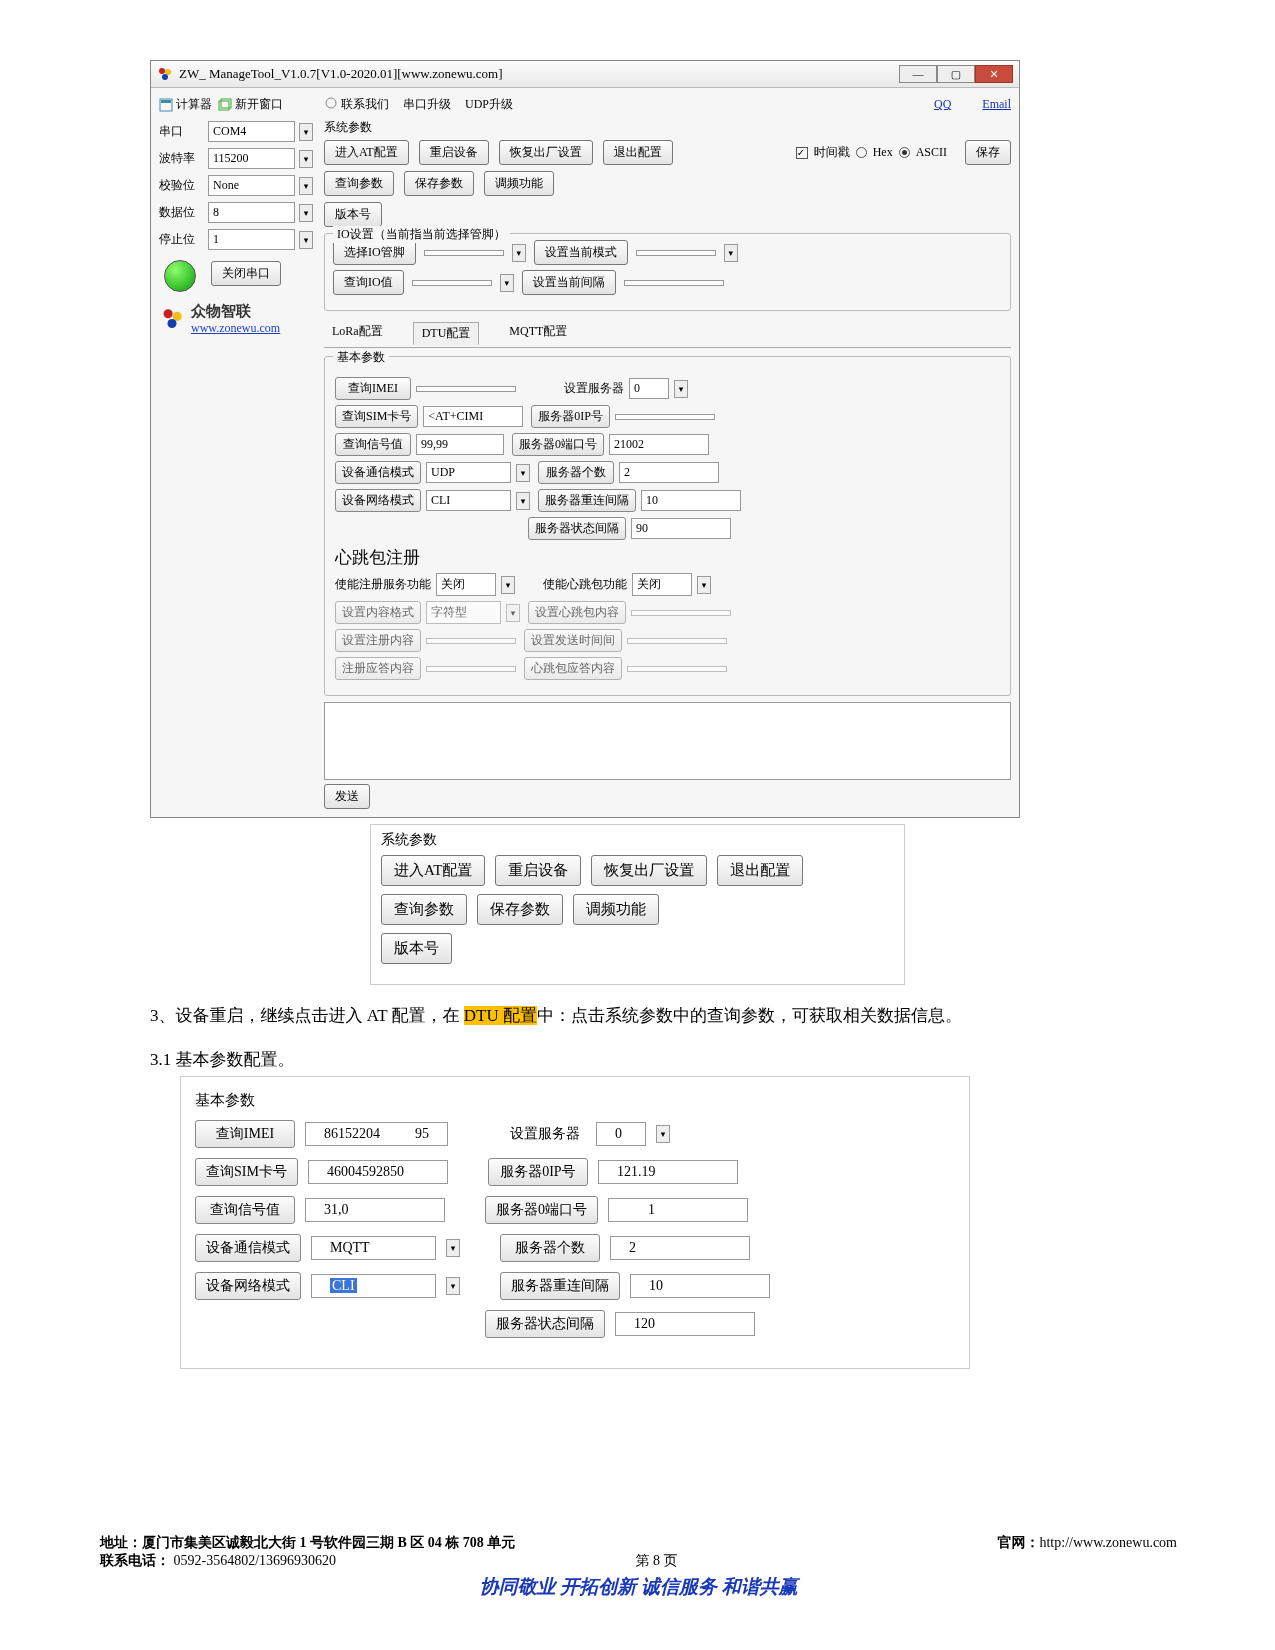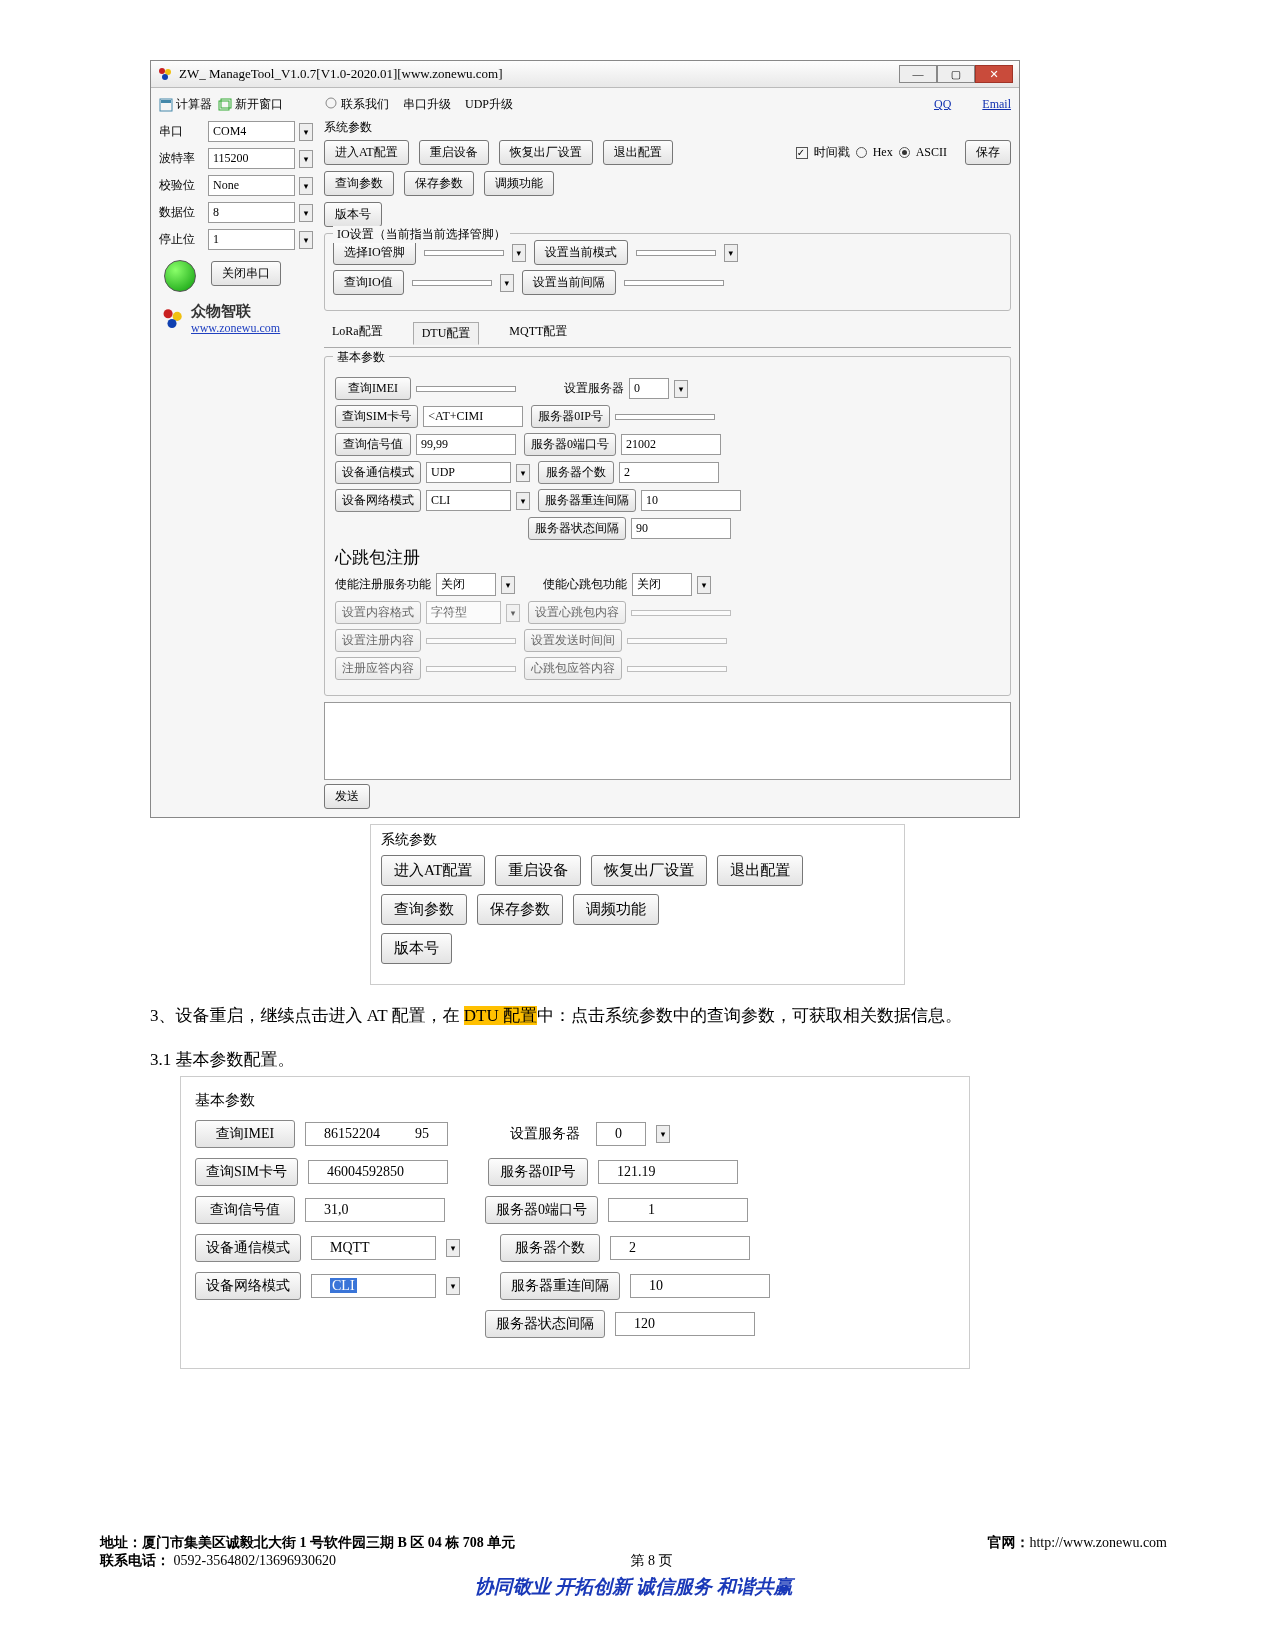--- a/index.html
+++ b/index.html
@@ -72,21 +72,21 @@
 
   .panel3 { border: 1px solid #ccc; padding: 14px 14px 20px 14px; width: 790px; margin: 4px 0 0 80px; }
   .panel3 .grp-hdr { font-size: 15px; margin-bottom: 10px; }
   .p3row { display: flex; gap: 10px; align-items: center; margin-bottom: 10px; font-size: 14px; }
   .p3row .btn-lbl2 { border: 1px solid #888; background: linear-gradient(#fdfdfd,#e3e3e3); padding: 4px 10px; border-radius: 3px; font-size: 14px; min-width: 100px; text-align: center; }
   .p3row .txt2 { border: 1px solid #999; background: #fff; padding: 3px 18px; font-size: 14px; min-width: 140px; }
   .p3row .gap { width: 20px; }
   .p3row .lblplain { min-width: 98px; text-align: right; padding-right: 6px; }
   .csel { background: #3a75d8; color: #fff; padding: 0 2px; }
 
-  .footer { position: absolute; bottom: 50px; left: 100px; right: 108px; font-size: 14px; }
+  .footer { position: absolute; bottom: 50px; left: 100px; right: 98px; font-size: 14px; }
   .footer .f1 { display: flex; }
   .footer .f1 .r { margin-left: auto; }
   .footer .f2 { display: flex; }
   .pgnum { margin: 0 auto; }
   .slogan { text-align: center; color: #1a39b8; font-family: "KaiTi","楷体",serif; font-size: 19px; font-weight: bold; margin-top: 4px; font-style: italic; }
 </style>
 </head>
 <body>
 
 <div class="page">
@@ -232,21 +232,21 @@
                 <div class="txt-in" style="width:100px">&lt;AT+CIMI</div>
               </div>
             <div class="col">
                 <span class="btn-lbl">服务器0IP号</span>
                 <div class="txt-in" style="width:100px"></div>
               </div>
           </div>
           <div class="param-row">
             <div class="col">
                 <span class="btn-lbl">查询信号值</span>
-                <div class="txt-in" style="width:100px">99,99</div>
+                <div class="txt-in" style="width:88px">99,99</div>
               </div>
             <div class="col">
                 <span class="btn-lbl">服务器0端口号</span>
                 <div class="txt-in" style="width:100px">21002</div>
               </div>
           </div>
           <div class="param-row">
             <div class="col">
                 <span class="btn-lbl">设备通信模式</span>
                 <div class="combo" style="width:85px">UDP</div>

